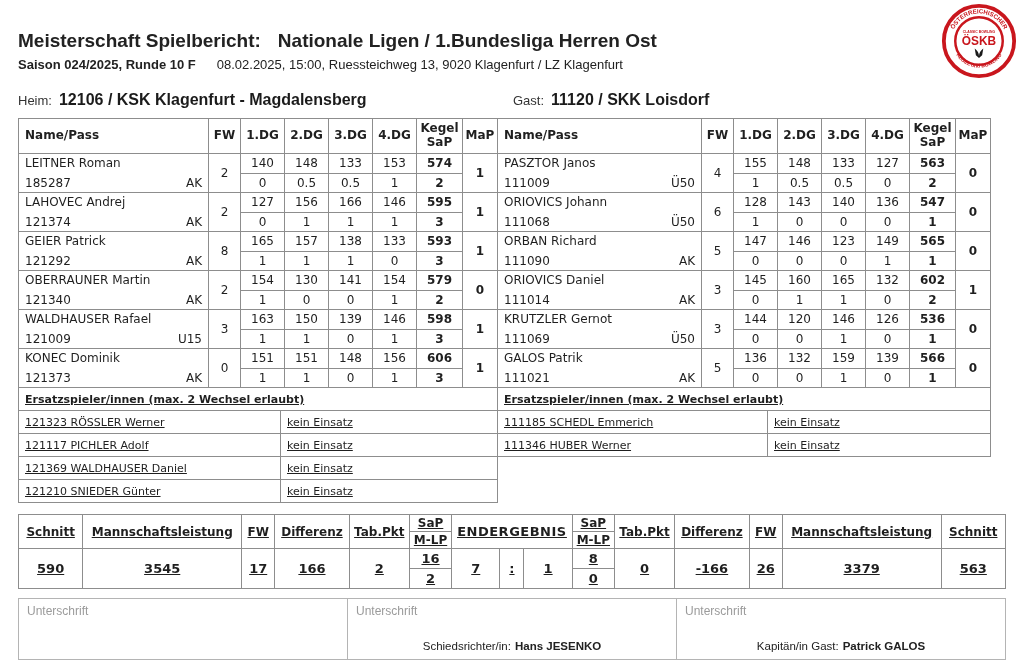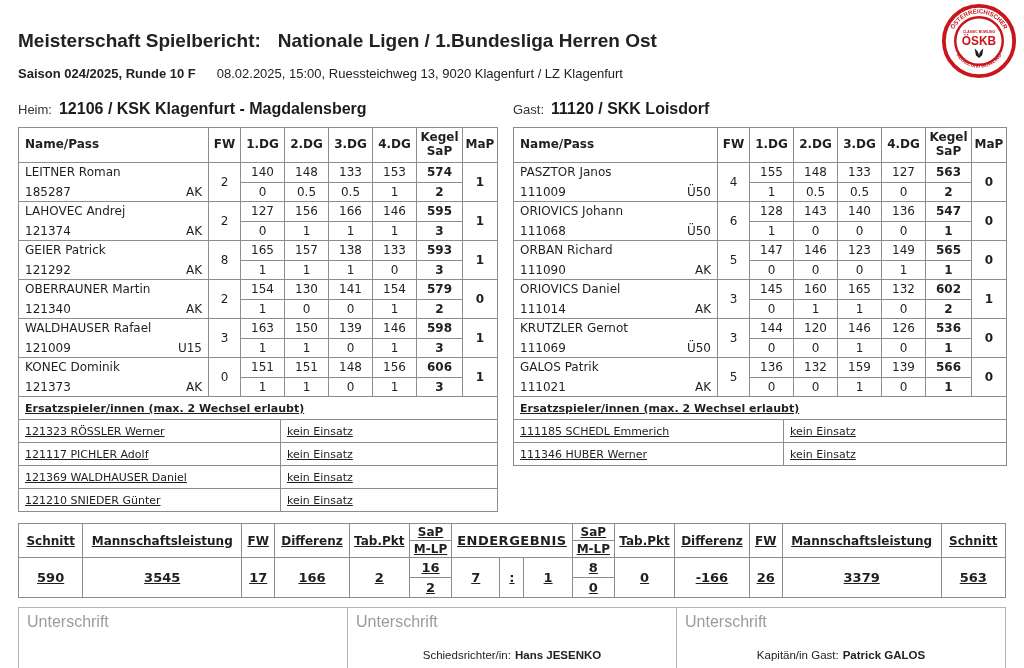--- a/index.html
+++ b/index.html
@@ -3,33 +3,33 @@
 <meta charset="utf-8">
 <style>
   * { box-sizing: border-box; }
   html,body { margin:0; padding:0; background:#fff; }
   body { width:1024px; height:668px; overflow:hidden; font-family:"DejaVu Sans",sans-serif; color:#1f1f1f; }
   .page { position:relative; width:1024px; height:668px; padding:10px 18px; }
 
   
   .hdr-title { font-family:"Liberation Sans",sans-serif; font-size:19px; font-weight:bold; color:#222; margin-top:20px; }
   .hdr-title .t2 { margin-left:17px; }
-  .hdr-sub { font-family:"Liberation Sans",sans-serif; font-size:13px; color:#222; margin-top:14px; }
+  .hdr-sub { font-family:"Liberation Sans",sans-serif; font-size:13px; color:#222; margin-top:5px; }
   .hdr-sub .s1 { font-weight:bold; }
   .hdr-sub .s2 { margin-left:21px; }
   .logo { position:absolute; top:3px; right:7px; }
 
   .teams { display:flex; margin-top:19px; font-family:"Liberation Sans",sans-serif; align-items:baseline; }
   .team-left { width:495px; }
   .team-right { flex:1; }
   .tlbl { font-size:13px; color:#333; }
   .tval { font-size:16px; font-weight:bold; margin-left:7px; color:#1b1b1b; }
 
   
-  .cols { display:flex; gap:16px; margin-top:9px; }
+  .cols { display:flex; gap:0; margin-top:9px; }
   .col-home { width:479px; }
   .col-guest { width:493px; }
 
   table { border-collapse:collapse; table-layout:fixed; width:100%; }
   th,td { border:1px solid #8d8d8d; padding:0; text-align:center; color:#1f1f1f; overflow:hidden; }
 
   .pt { font-size:12px; }
   .pt th { height:35px; font-size:12px; line-height:1.15; }
   .pt td { height:19px; }
   .pt .name { text-align:left; padding:2px 6px; vertical-align:middle; }
@@ -46,21 +46,21 @@
   .sum { margin-top:11px; font-size:12px;text-decoration:underline; }
   .sum th { height:17px; font-size:12px; }
   .sum td { height:20px; font-weight:bold; font-size:13px; }
   .endu { text-decoration:underline; font-size:13px; letter-spacing:0.5px; }
   .score { font-size:19px; font-weight:bold; }
 
   
   .sigs { display:flex; margin-top:9px; font-family:"Liberation Sans",sans-serif; }
   .sig { position:relative; flex:1; height:62px; border:1px solid #b4b4b4; margin-left:-1px; background:#fff; }
   .sig:first-child { margin-left:0; }
-  .sig-label { position:absolute; top:5px; left:8px; font-size:16px; color:#9b9b9b; }
+  .sig-label { position:absolute; top:5px; left:8px; font-size:12px; color:#9b9b9b; }
   .sig-bottom { position:absolute; bottom:7px; left:0; width:100%; text-align:center; font-size:11.5px; color:#222; }
   .sig-bottom b { margin-left:4px; }
 </style>
 </head>
 <body>
 
 <div class="page">
 
   <div class="hdr-title">
     <span class="t1">Meisterschaft Spielbericht:</span><span class="t2">Nationale Ligen / 1.Bundesliga Herren Ost</span>

